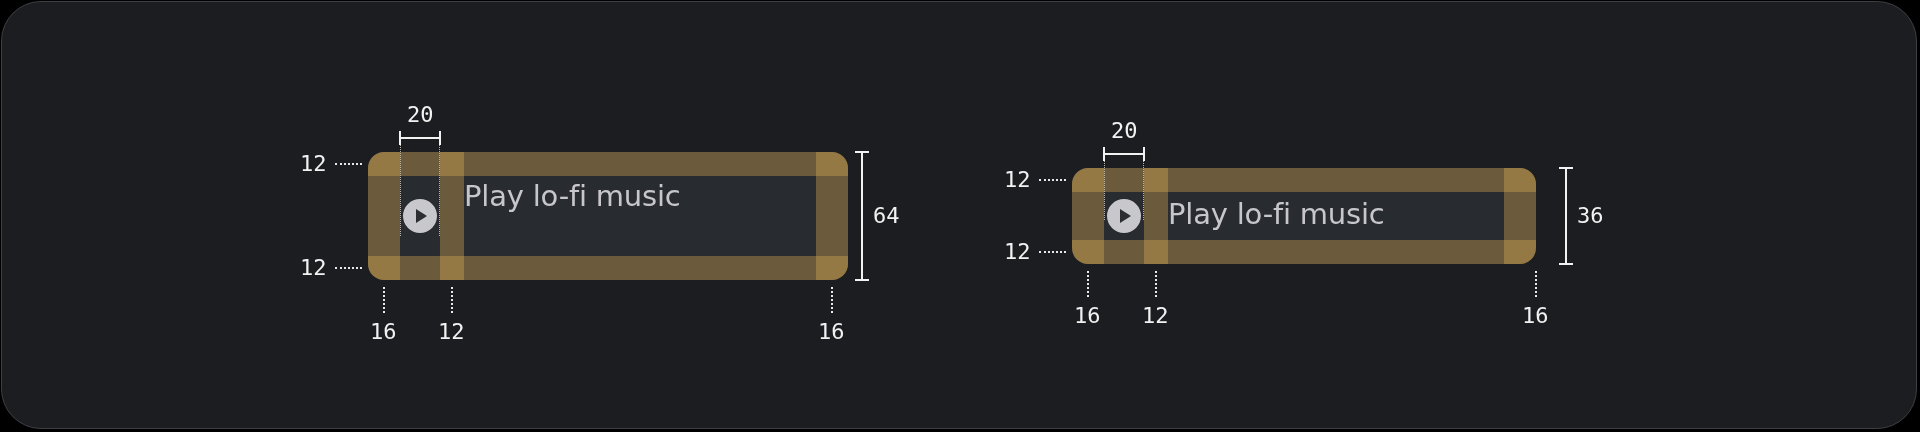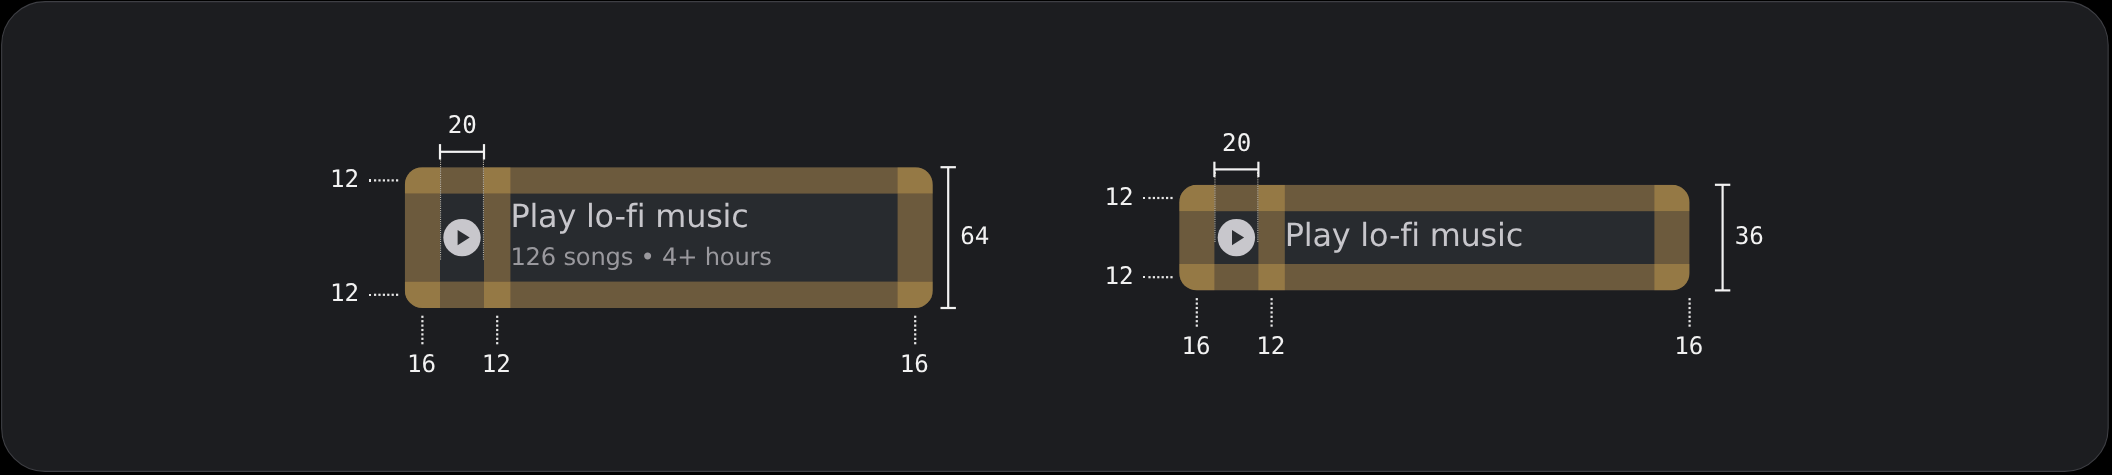--- a/index.html
+++ b/index.html
@@ -65,21 +65,20 @@
     <div class="ovc" style="left:72px;top:104px;width:24px;height:24px;"></div>
     <div class="ovc" style="left:448px;top:0;width:32px;height:24px;"></div>
     <div class="ovc" style="left:448px;top:104px;width:32px;height:24px;"></div>
 
     <div class="play" style="left:35px;top:47px;">
       <svg width="34" height="34" viewBox="0 0 34 34">
           <path d="M13 10 L24 17 L13 24 Z" fill="#2b2d31"></path>
         </svg>
     </div>
     <div class="title" style="left:96px;top:27px;">Play lo-fi music</div>
-    <div class="subtitle" style="left:96px;top:70px;">126 songs • 4+ hours</div>
   </div>
 
   <div class="vguide" style="left:400px;top:140px;height:96px;"></div>
   <div class="vguide" style="left:439px;top:140px;height:96px;"></div>
 
   <div class="lbl" style="left:407px;top:104px;">20</div>
   <div class="hbar" style="left:400px;top:137px;width:40px;"></div>
   <div class="vbar" style="left:399px;top:131px;height:14px;"></div>
   <div class="vbar" style="left:439px;top:131px;height:14px;"></div>
 

